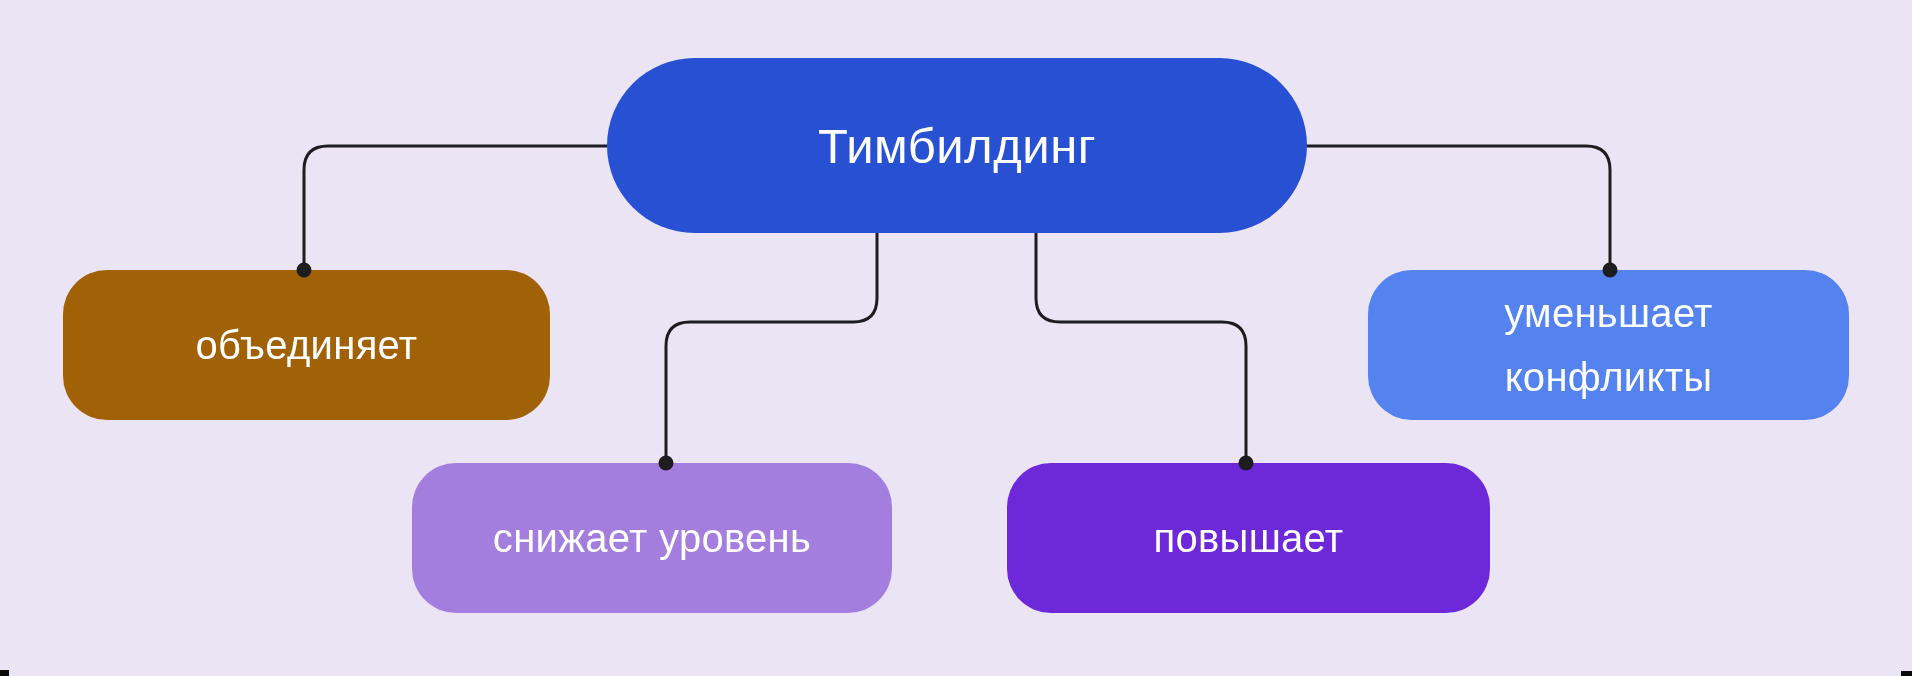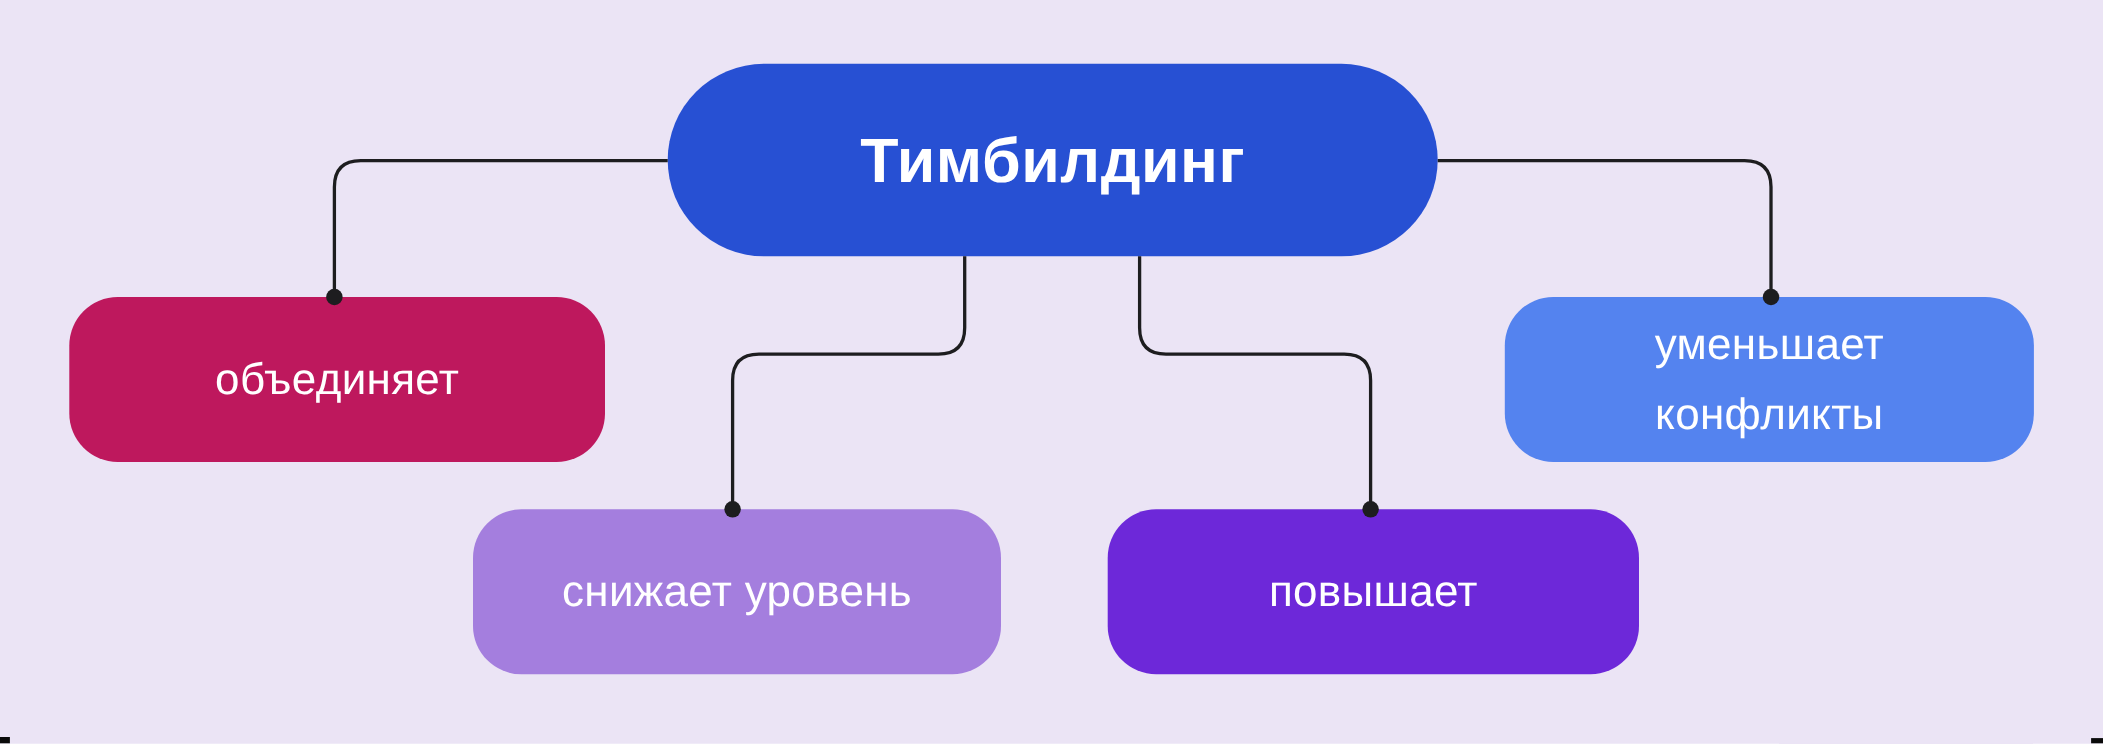--- a/index.html
+++ b/index.html
@@ -40,60 +40,60 @@
     color: #FFFFFF;
     z-index: 2;
   }
 
   .node.root {
     left: 607px; top: 58px;
     width: 700px; height: 175px;
     border-radius: 88px;
   }
   .root-label {
-    font-size: 57px;
-    font-weight: 700;
+    font-size: 49px;
+    font-weight: 400;
     letter-spacing: 0.5px;
   }
 
   .node.child {
     width: 485px; height: 150px;
     border-radius: 44px;
   }
   .child .line {
     display: block;
     font-size: 40px;
     font-weight: 400;
     line-height: 48px;
     letter-spacing: 0.3px;
   }
 
   .node.child.unites            { left: 63px;   top: 270px; width: 487px; }
-  .node.child.reduces-stress    { left: 430px;  top: 463px; width: 480px; }
+  .node.child.reduces-stress    { left: 412px;  top: 463px; width: 480px; }
   .node.child.raises-motivation { left: 1007px; top: 463px; width: 483px; }
   .node.child.reduces-conflicts { left: 1368px; top: 270px; width: 481px; }
 
   .corner-artifact {
     position: absolute;
     background: #0a0a0a;
     z-index: 4;
   }
   .corner-artifact.left  { left: 0px;    top: 670px; width: 9px;  height: 6px; }
   .corner-artifact.right { left: 1901px; top: 671px; width: 11px; height: 5px; }
 </style>
 </head>
 <body>
 
 <div class="canvas" style="background-color: rgb(235, 228, 245);">
 
   <div class="node root" style="background-color: rgb(39, 80, 211);">
     <span class="root-label">Тимбилдинг</span>
   </div>
 
-  <div class="node child unites" style="background-color: #be185d;">
+  <div class="node child unites" style="background-color: #a16207;">
     <span class="line">объединяет</span>
   </div>
 
   <div class="node child reduces-stress" style="background-color: rgb(164, 126, 222);">
     <span class="line">снижает уровень</span>
   </div>
 
   <div class="node child raises-motivation" style="background-color: #6d28d9;">
     <span class="line">повышает</span>
   </div>

